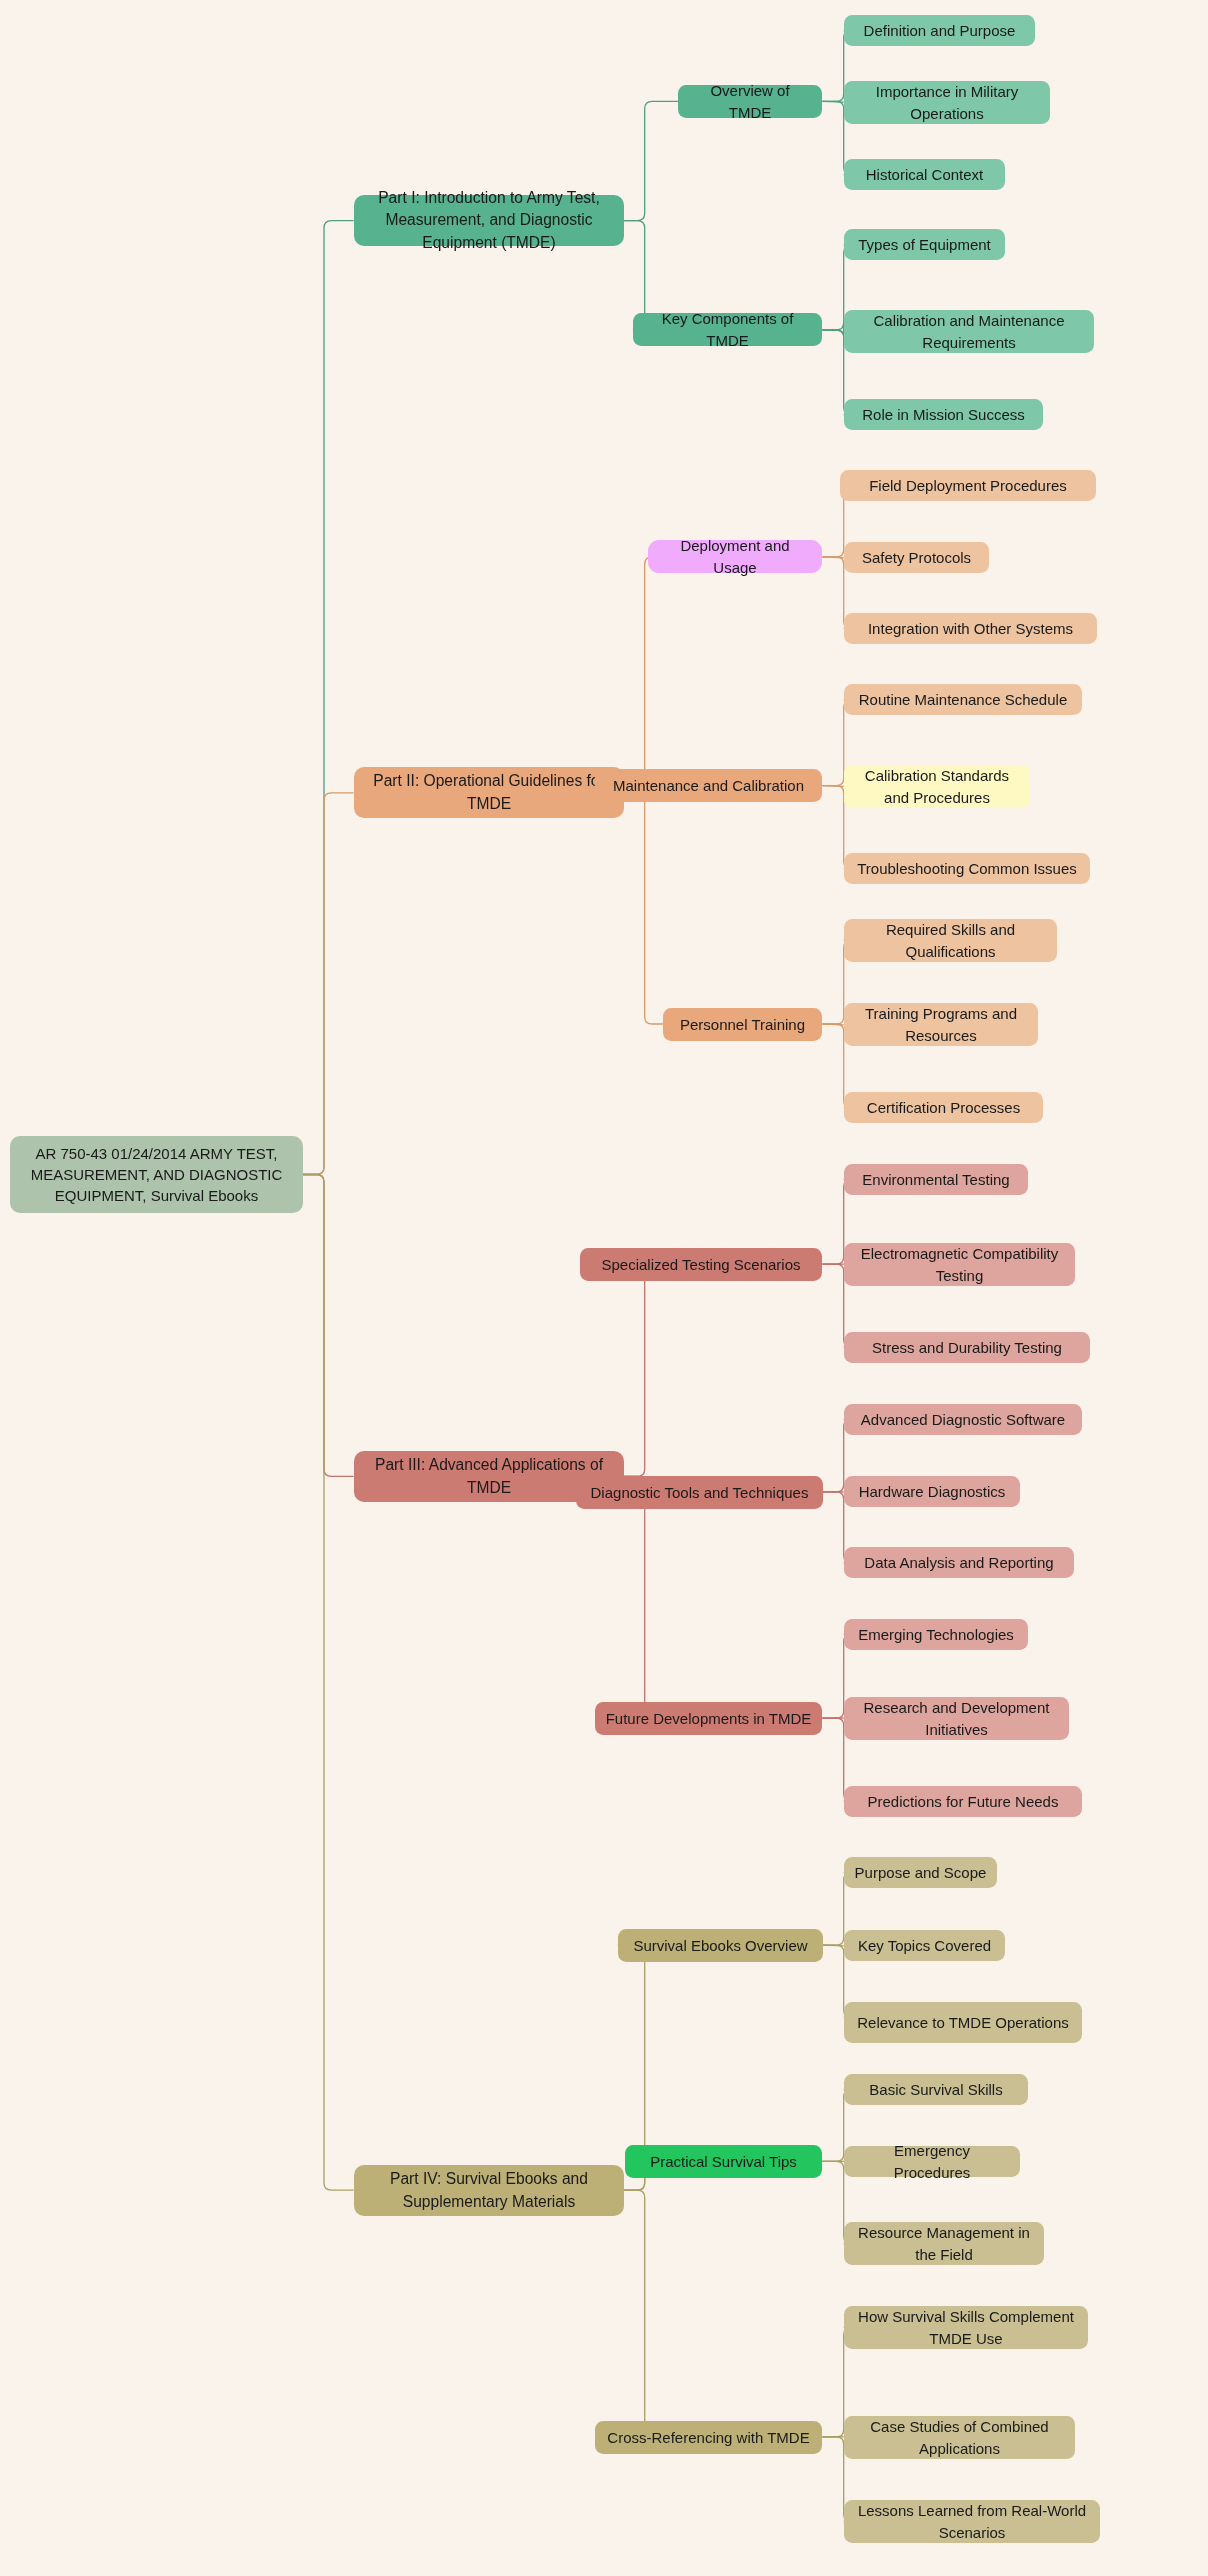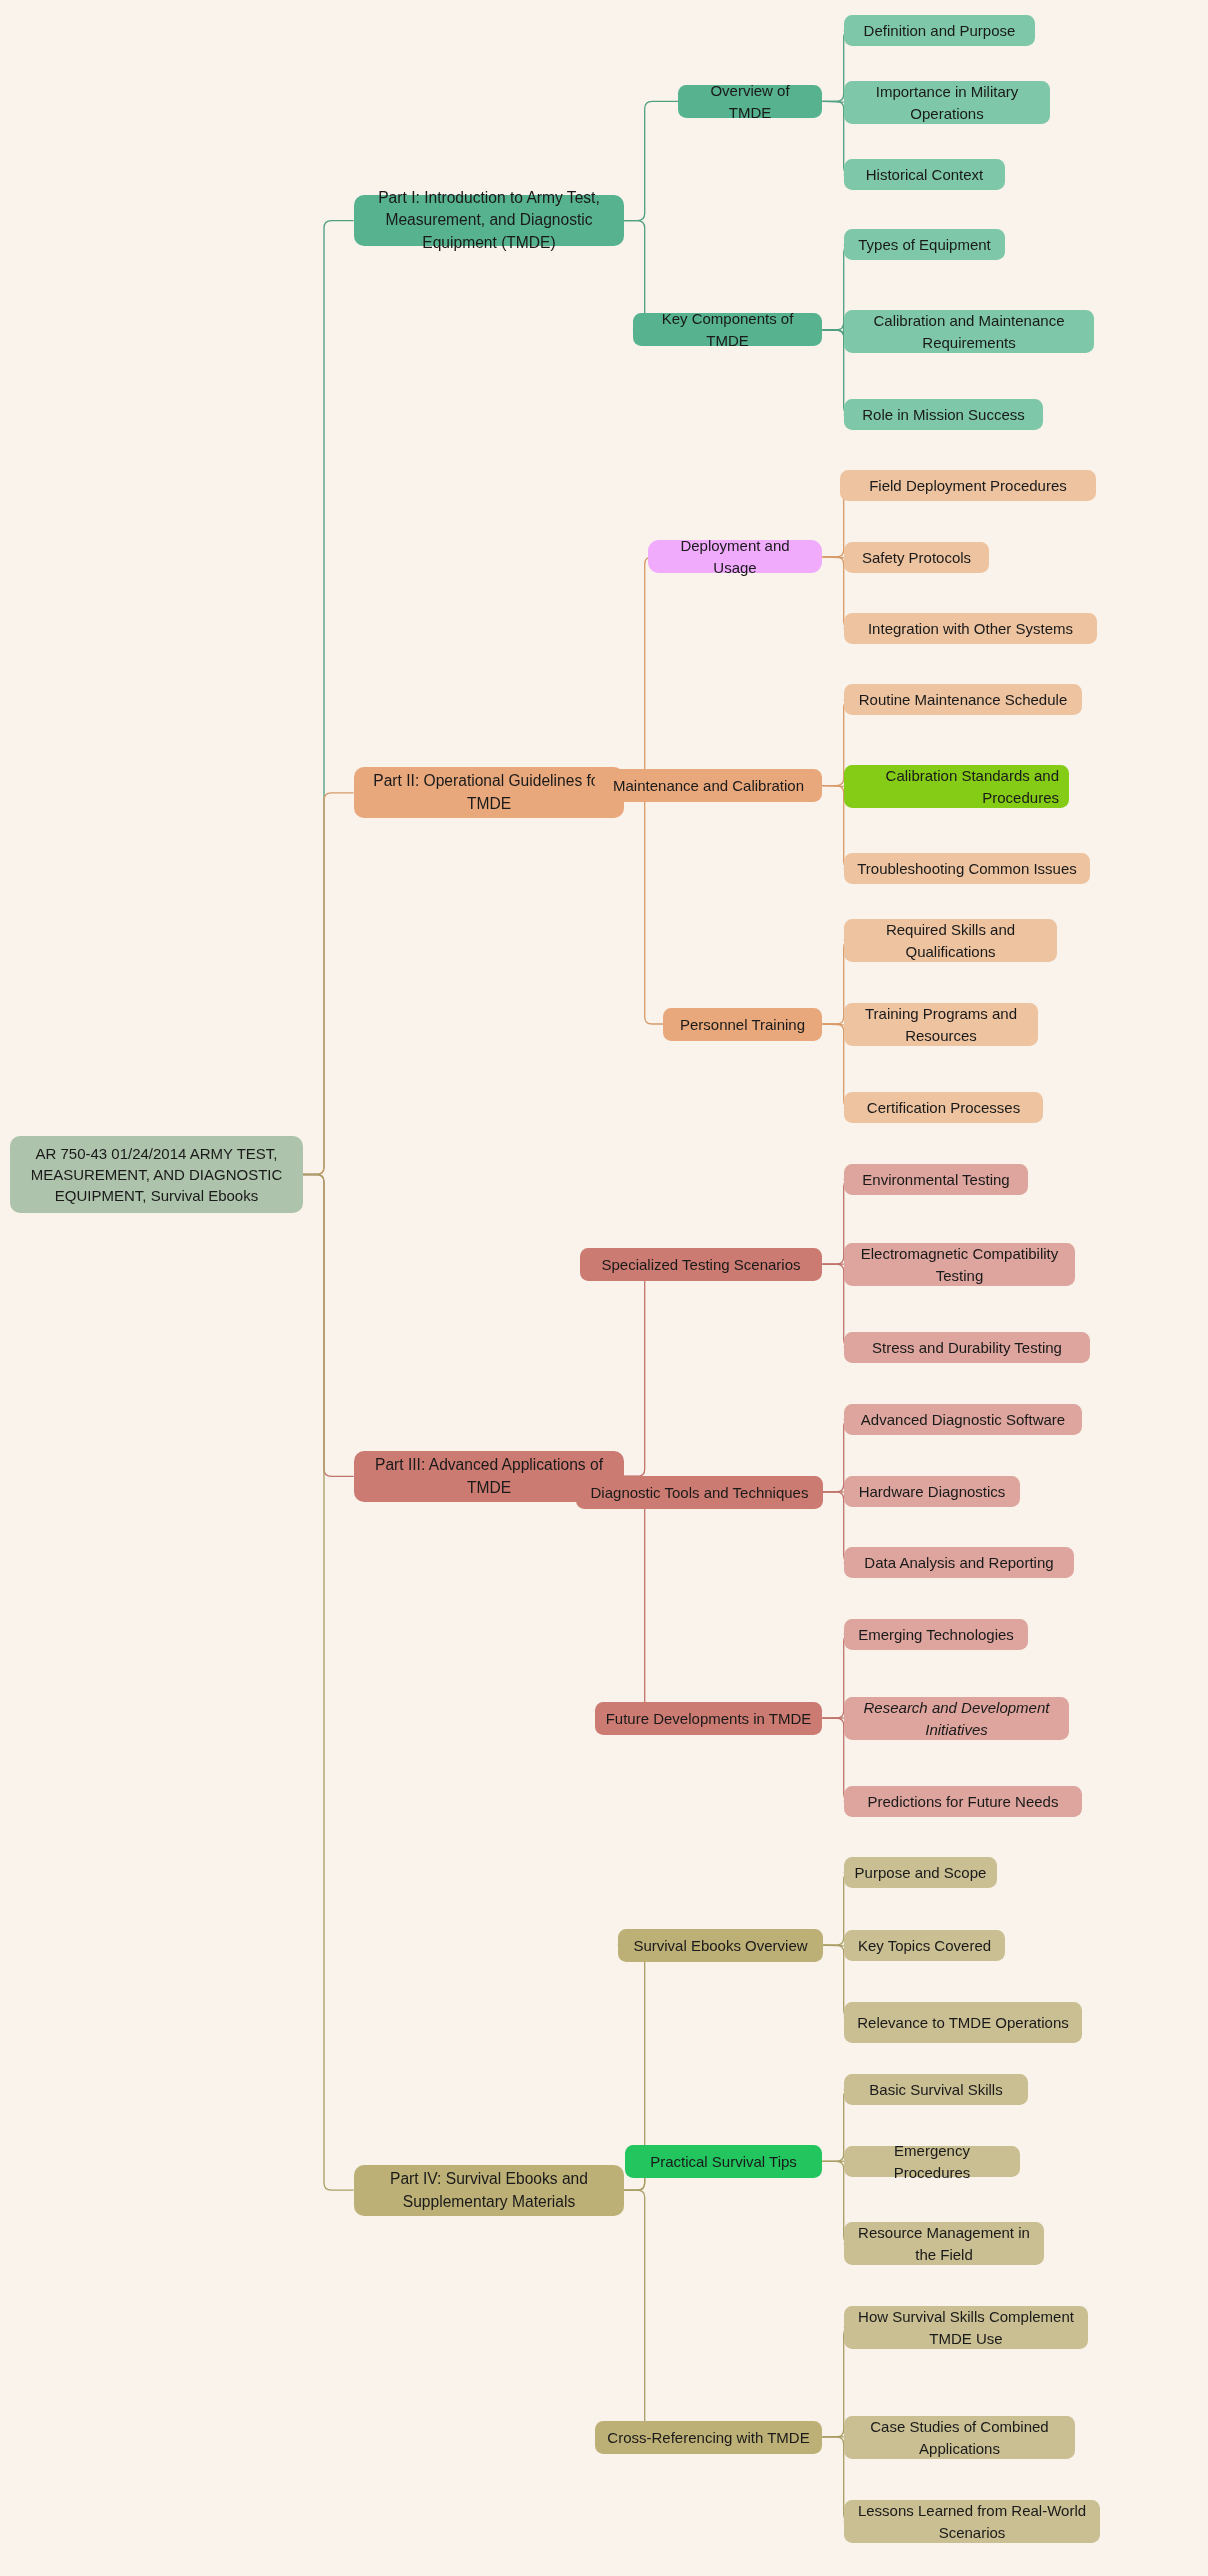--- a/index.html
+++ b/index.html
@@ -178,21 +178,21 @@
       </div>
       <div class="node lvl3" style="left: 844px; top: 613px; width: 253px; height: 31px; background: rgb(237, 195, 160);">
         <span>Integration with Other Systems</span>
       </div>
       <div class="node lvl2" style="left: 595px; top: 769px; width: 227px; height: 33px; background: rgb(232, 168, 124);">
         <span>Maintenance and Calibration</span>
       </div>
       <div class="node lvl3" style="left: 844px; top: 684px; width: 238px; height: 31px; background: rgb(237, 195, 160);">
         <span>Routine Maintenance Schedule</span>
       </div>
-      <div class="node lvl3" style="left: 844px; top: 765px; width: 225px; height: 43px; background: #84cc16; text-align: right;">
+      <div class="node lvl3" style="left: 844px; top: 765px; width: 186px; height: 43px; background: #fef9c3;">
         <span>Calibration Standards and Procedures</span>
       </div>
       <div class="node lvl3" style="left: 844px; top: 853px; width: 246px; height: 31px; background: rgb(237, 195, 160);">
         <span>Troubleshooting Common Issues</span>
       </div>
       <div class="node lvl2" style="left: 663px; top: 1008px; width: 159px; height: 33px; background: rgb(232, 168, 124);">
         <span>Personnel Training</span>
       </div>
       <div class="node lvl3" style="left: 844px; top: 919px; width: 213px; height: 43px; background: rgb(237, 195, 160);">
         <span>Required Skills and Qualifications</span>
@@ -229,21 +229,21 @@
       </div>
       <div class="node lvl3" style="left: 844px; top: 1547px; width: 230px; height: 31px; background: rgb(221, 165, 158);">
         <span>Data Analysis and Reporting</span>
       </div>
       <div class="node lvl2" style="left: 595px; top: 1702px; width: 227px; height: 33px; background: rgb(204, 123, 114);">
         <span>Future Developments in TMDE</span>
       </div>
       <div class="node lvl3" style="left: 844px; top: 1619px; width: 184px; height: 31px; background: rgb(221, 165, 158);">
         <span>Emerging Technologies</span>
       </div>
-      <div class="node lvl3" style="left: 844px; top: 1697px; width: 225px; height: 43px; background: rgb(221, 165, 158); font-style: italic;">
+      <div class="node lvl3" style="left: 844px; top: 1697px; width: 225px; height: 43px; background: rgb(221, 165, 158);">
         <span>Research and Development Initiatives</span>
       </div>
       <div class="node lvl3" style="left: 844px; top: 1786px; width: 238px; height: 31px; background: rgb(221, 165, 158);">
         <span>Predictions for Future Needs</span>
       </div>
       <div class="node lvl1" style="left: 354px; top: 2165px; width: 270px; height: 51px; background: rgb(189, 176, 118);">
         <span>Part IV: Survival Ebooks and Supplementary Materials</span>
       </div>
       <div class="node lvl2" style="left: 618px; top: 1929px; width: 205px; height: 33px; background: rgb(189, 176, 118);">
         <span>Survival Ebooks Overview</span>

